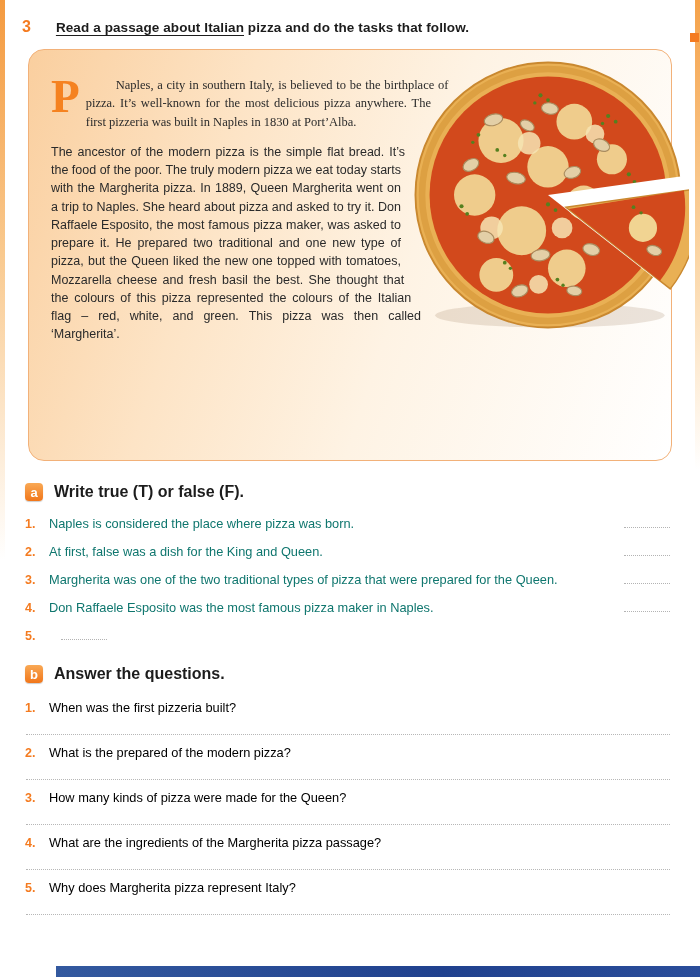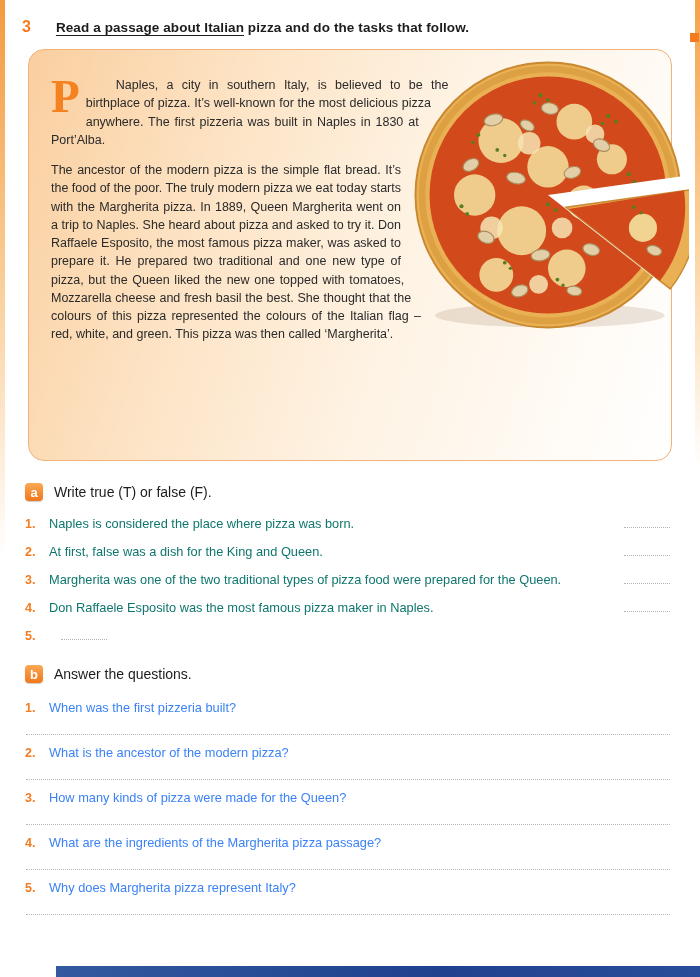--- a/index.html
+++ b/index.html
@@ -65,44 +65,44 @@
   }
   .dropcap {
     float:left;
     color:#f58220;
     font-size:47px;
     line-height:36px;
     font-weight:bold;
     padding:2px 6px 0 0;
     font-family:"Liberation Serif", serif;
   }
-  .indent { text-indent:30px; }
+  .indent { text-indent:30px;font-family:Liberation Serif, serif; }
 
   
   .task-head { display:flex; align-items:center; gap:11px; margin:22px 30px 0 25px; }
   .badge {
     width:18px; height:18px; flex:none;
     background:linear-gradient(180deg,#f9a955,#f1761a);
     color:#ffffff; font-weight:bold; font-size:13px;
     border-radius:4px;
     display:flex; align-items:center; justify-content:center;
     box-shadow:0 1px 1px rgba(0,0,0,0.2);
   }
-  .task-title { font-weight:normal; font-size:14px; }
+  .task-title { font-weight:bold; font-size:16px; }
 
   .tf-list { margin:15px 30px 0 25px; }
   .tf-item { display:flex; align-items:baseline; margin-bottom:13px; font-size:12.8px; }
   .tf-num { color:#f47b20; font-weight:bold; width:24px; flex:none; font-size:12.5px; }
   .tf-text { flex:1; color:#0f766e; }
   .tf-slot { flex:none; width:46px; border-bottom:1.5px dotted #b3b3b3; height:11px; margin-left:12px; }
 
   .q-list { margin:17px 30px 0 25px; }
   .q-row { display:flex; align-items:baseline; font-size:12.8px; }
   .q-num { color:#f47b20; font-weight:bold; width:24px; flex:none; font-size:12.5px; }
-  .q-text { flex:1; color:#3b82f6; }
+  .q-text { flex:1; color:#000000; }
   .q-line { border-bottom:1.5px dotted #b7b7b7; height:19px; margin:0 0 10px 1px; }
 </style>
 </head>
 <body>
 
 <div class="page">
 
   <div class="edge-left"></div>
   <div class="edge-right"></div>
   <div class="edge-tick"></div>
@@ -213,21 +213,21 @@
       <span class="tf-text">Naples is considered the place where pizza was born.</span>
       <span class="tf-slot"></span>
     </div>
     <div class="tf-item">
       <span class="tf-num">2.</span>
       <span class="tf-text">At first, false was a dish for the King and Queen.</span>
       <span class="tf-slot"></span>
     </div>
     <div class="tf-item">
       <span class="tf-num">3.</span>
-      <span class="tf-text">Margherita was one of the two traditional types of pizza food were prepared for the Queen.</span>
+      <span class="tf-text">Margherita was one of the two traditional types of pizza that were prepared for the Queen.</span>
       <span class="tf-slot"></span>
     </div>
     <div class="tf-item">
       <span class="tf-num">4.</span>
       <span class="tf-text">Don Raffaele Esposito was the most famous pizza maker in Naples.</span>
       <span class="tf-slot"></span>
     </div>
     <div class="tf-item">
       <span class="tf-num">5.</span>
       <span class="tf-slot"></span>
@@ -243,21 +243,21 @@
     <div class="q-item">
       <div class="q-row">
         <span class="q-num">1.</span>
         <span class="q-text">When was the first pizzeria built?</span>
       </div>
       <div class="q-line"></div>
     </div>
     <div class="q-item">
       <div class="q-row">
         <span class="q-num">2.</span>
-        <span class="q-text">What is the ancestor of the modern pizza?</span>
+        <span class="q-text">What is the prepared of the modern pizza?</span>
       </div>
       <div class="q-line"></div>
     </div>
     <div class="q-item">
       <div class="q-row">
         <span class="q-num">3.</span>
         <span class="q-text">How many kinds of pizza were made for the Queen?</span>
       </div>
       <div class="q-line"></div>
     </div>

